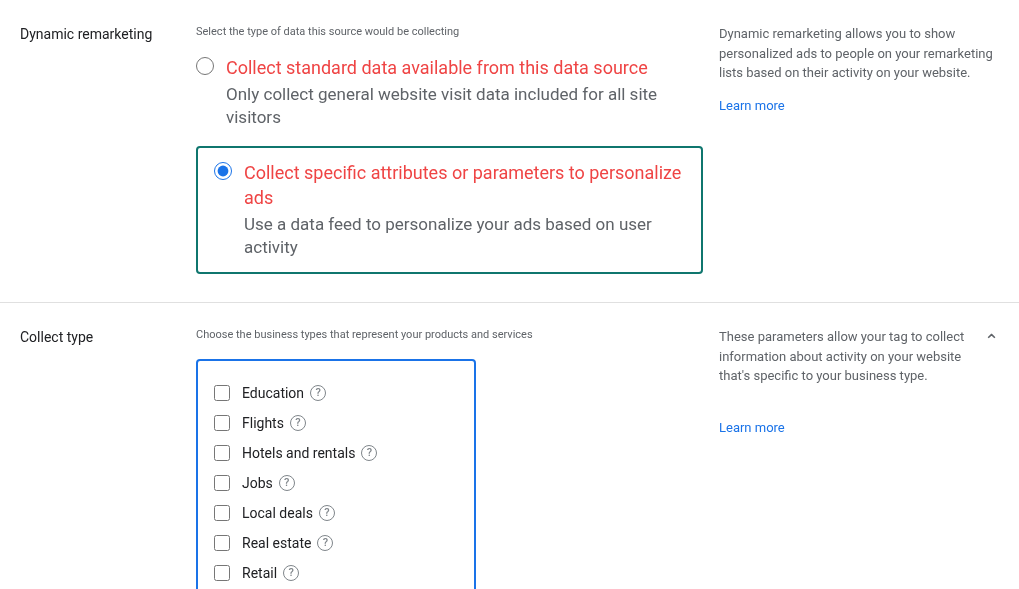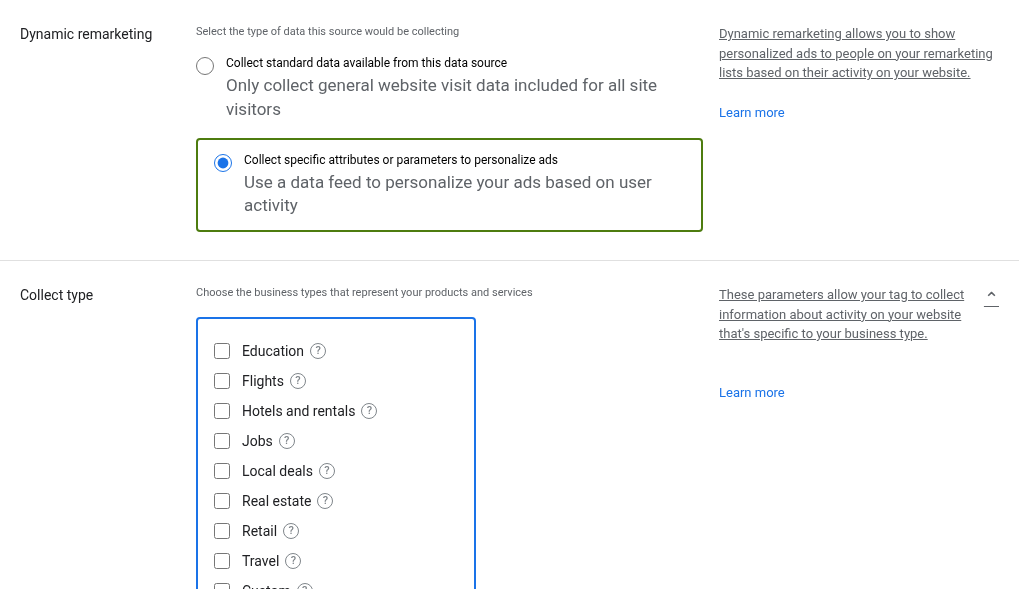--- a/index.html
+++ b/index.html
@@ -37,21 +37,20 @@
       flex: 1;
       padding: 0 16px;
     }
 
     .section-info {
       width: 280px;
       flex-shrink: 0;
       font-size: 13px;
       color: #5f6368;
       line-height: 1.5;
-      text-decoration: underline;
     }
 
     .section-info-header {
       display: flex;
       justify-content: center;
       align-items: flex-start;
     }
 
     .chevron-icon {
       color: #5f6368;
@@ -76,35 +75,35 @@
       flex-shrink: 0;
       accent-color: #1a73e8;
     }
 
     .radio-label-group {
       display: flex;
       flex-direction: column;
     }
 
     .radio-label-main {
-      font-size: 12px;
-      color: #000000;
+      font-size: 18px;
+      color: #ef4444;
       line-height: 1.4;
     }
 
     .radio-label-sub {
       font-size: 17px;
       color: #5f6368;
       margin-top: 2px;
       line-height: 1.4;
     }
 
     
     .blue-box {
-      border: 2px solid #4d7c0f;
+      border: 2px solid #0f766e;
       border-radius: 4px;
       padding: 12px 16px;
       display: flex;
       align-items: flex-start;
       cursor: pointer;
       margin-bottom: 4px;
     }
 
     .blue-box input[type="radio"] {
       margin-top: 2px;
@@ -165,21 +164,21 @@
       font-weight: 500;
       cursor: pointer;
       flex-shrink: 0;
     }
 
     .learn-more {
       color: #1a73e8;
       font-size: 13px;
       text-decoration: none;
       cursor: pointer;
-      margin-top: 16px;
+      margin-top: 9px;
       display: inline-block;
     }
 
     .description-text {
       font-size: 13px;
       color: #5f6368;
       line-height: 1.5;
       margin-bottom: 4px;
     }
 

